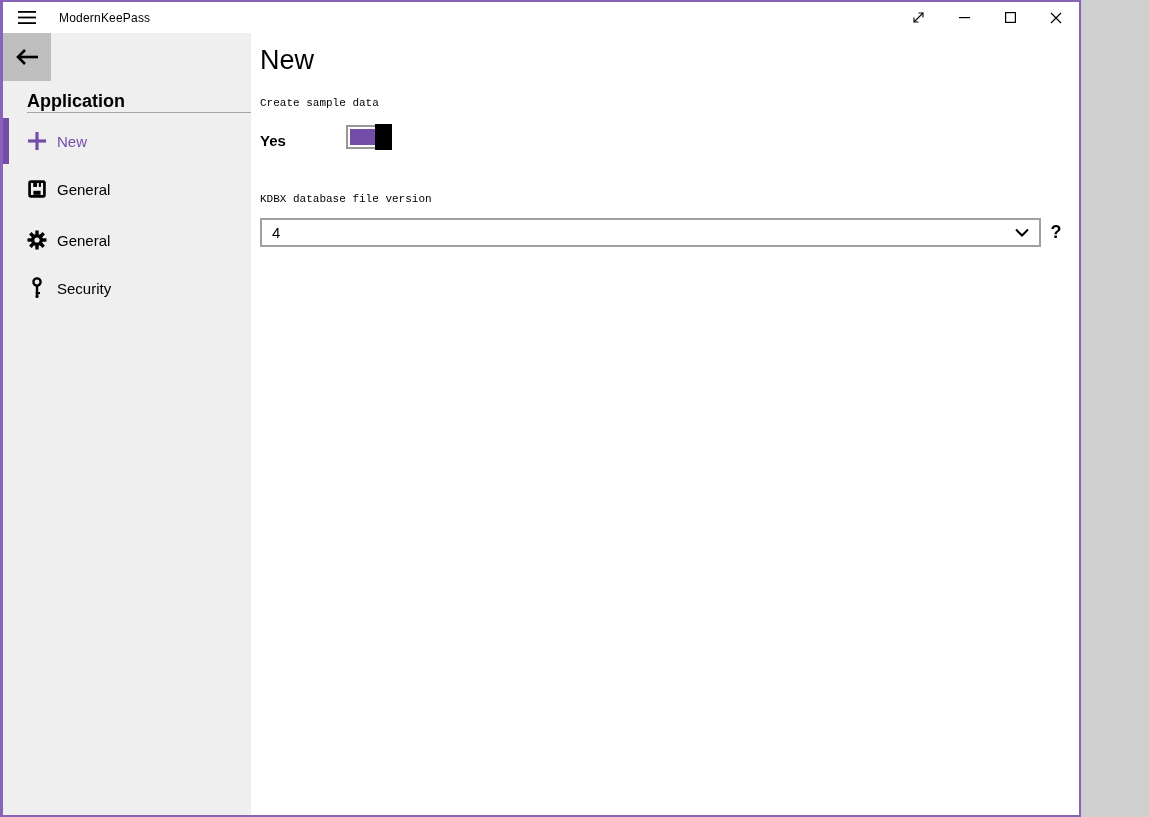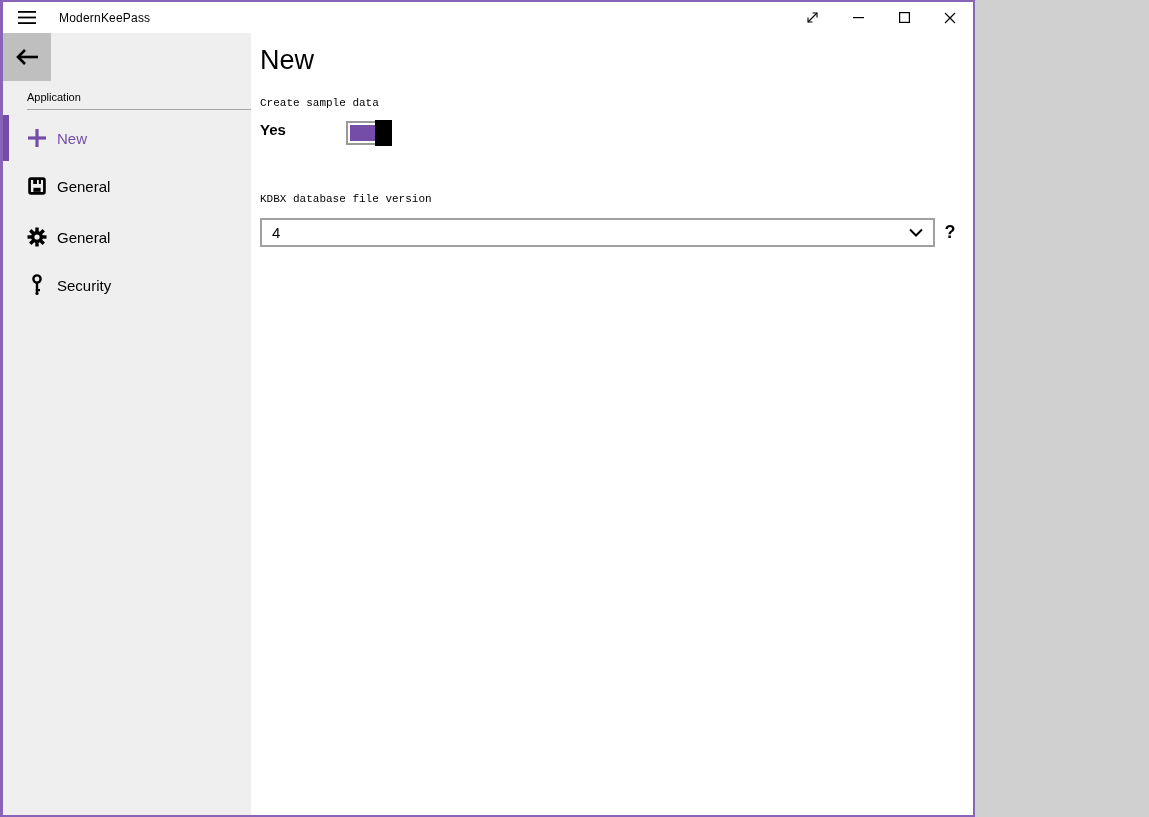--- a/index.html
+++ b/index.html
@@ -1,21 +1,21 @@
 <!DOCTYPE html>
 <html><head>
 <meta charset="utf-8">
 <style>
   * { box-sizing: border-box; margin: 0; padding: 0; }
   html, body { background: #d0d0d0; }
   body { font-family: "Liberation Sans", sans-serif; color: #000; }
 
   .window {
     position: relative;
-    width: 975px; height: 817px;
+    width: 1081px; height: 817px;
     background: #ffffff;
     border: 2px solid #8764b8;
     border-left-width: 3px;
     display: flex; flex-direction: column;
     overflow: hidden;
   }
 
   
   .titlebar {
     flex: 0 0 31px;
@@ -47,23 +47,23 @@
     background: #bfbfbf; border: none;
     display: flex; align-items: center; justify-content: center;
     cursor: default;
   }
   .sidebar-title {
     flex: 1; display: flex; align-items: center; justify-content: center;
     font-size: 24px; font-weight: 400;
   }
   .section-label {
     margin: 10px 0 0 24px;
-    padding-bottom: 6px;
     border-bottom: 1px solid #a6a6a6;
-    font-size: 11px;
+    font-size: 18px;
+    font-weight: bold;
   }
   .nav-group { margin-top: 5px; }
   .nav-item {
     position: relative;
     height: 46px; margin-bottom: 2px;
     display: flex; align-items: center;
     cursor: default;
     font-size: 15px;
   }
   .nav-item .nav-icon {
@@ -79,21 +79,21 @@
 
   
   .main {
     flex: 1; background: #ffffff;
     padding: 8px 10px 0 9px;
     display: flex; flex-direction: column;
   }
   .page-title { font-size: 27px; font-weight: 400; margin-top: 4px; }
   .page-desc { font-size: 15px; margin-top: 24px; }
   .field-label { font-size: 11px; margin-top: 21px; font-family: Liberation Mono, monospace; }
-  .toggle-row { margin-top: 12px; display: flex; align-items: flex-start; height: 28px; }
+  .toggle-row { margin-top: 12px; display: flex; align-items: flex-end; height: 28px; }
   .toggle-state { font-size: 15px; font-weight: 700; width: 86px; }
   .toggle-switch {
     position: relative;
     width: 46px; height: 24px;
     border: 2px solid #999999;
     background: #ffffff;
     cursor: default;
   }
   .toggle-fill {
     position: absolute; left: 2px; top: 2px; bottom: 2px; right: 13px;

